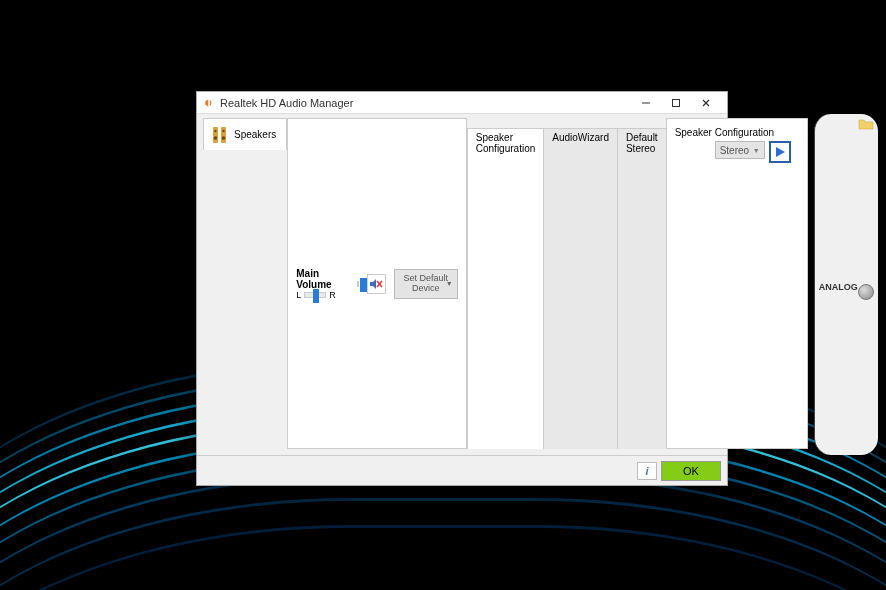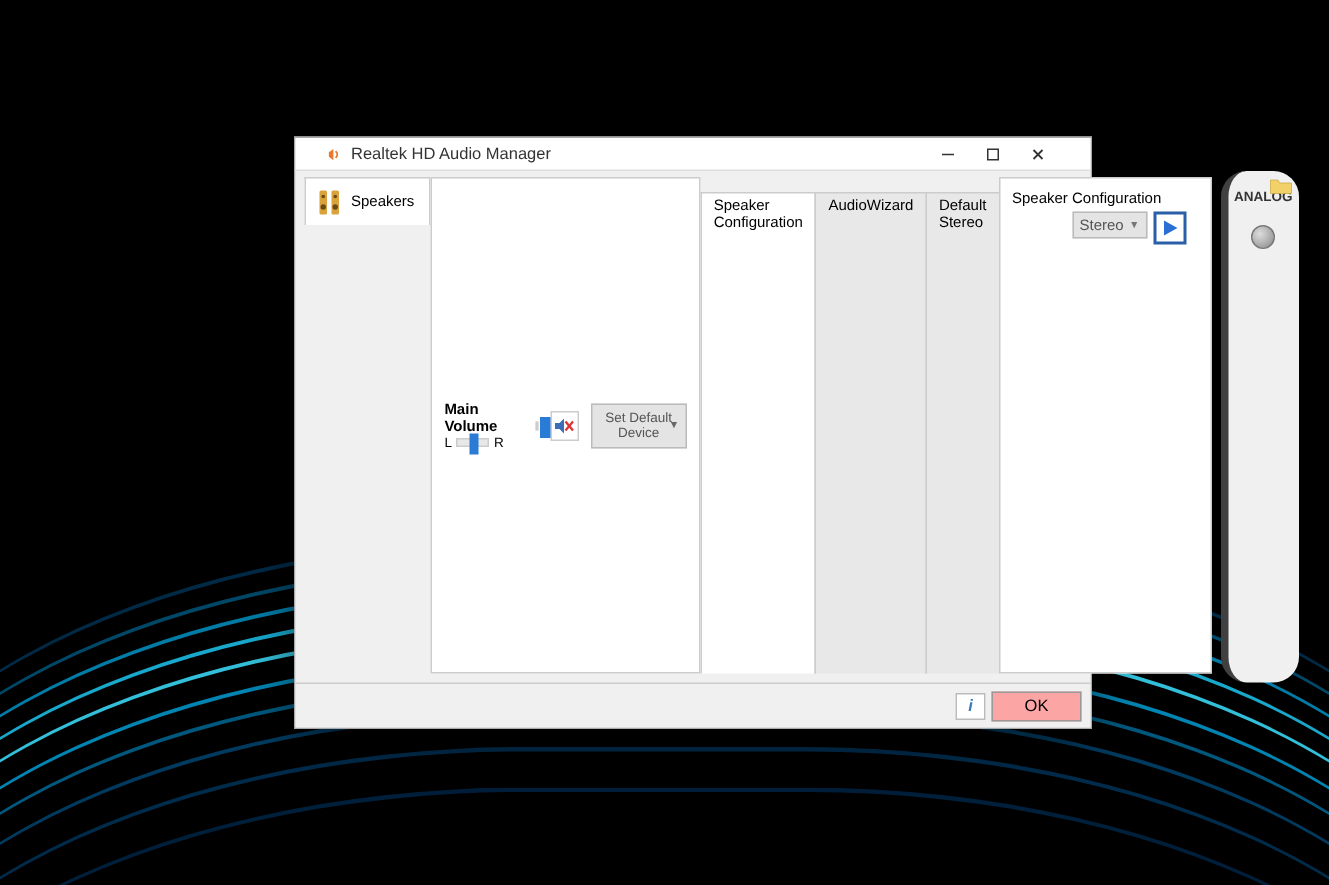--- a/index.html
+++ b/index.html
@@ -28,21 +28,21 @@
   width: 532px; height: 395px;
   background: #f0f0f0;
   border: 1px solid #aaa;
   box-shadow: 0 8px 30px rgba(0,0,0,0.5);
   display: flex; flex-direction: column;
 }
 .titlebar {
   height: 22px;
   background: #fff;
   display: flex; align-items: center;
-  padding: 0 20px;
+  padding: 0 6px;
   border-bottom: 1px solid #ddd;
 }
 .titlebar .app-icon { width: 12px; height: 12px; margin-right: 5px; }
 .titlebar .title { flex: 1; font-size: 11px; color: #333; }
 .titlebar .win-btn {
   width: 30px; height: 20px;
   display: flex; align-items: center; justify-content: center;
   color: #333; font-size: 10px;
 }
 .content {
@@ -140,23 +140,23 @@
 }
 .room-view {
   flex: 1;
   background: linear-gradient(to bottom, #fbfbff 0%, #e2e0f5 60%, #d5d2ef 100%);
   position: relative;
   overflow: hidden;
 }
 .side-col {
   width: 70px;
   background: #f0f0f0;
-  border-left: 5px solid #404040;
+  border-left: 1px solid #404040;
   padding: 8px 4px;
-  display: flex; flex-direction: column; align-items: center;
+  display: flex; flex-direction: row; align-items: center;
   position: relative;
   border-radius: 17px;
 }
 .folder-icon {
   position: absolute; top: 4px; right: 4px;
   width: 16px; height: 12px;
 }
 .analog-label { font-size: 9px; font-weight: bold; color: #333; margin-top: 4px; }
 .jack {
   width: 16px; height: 16px; border-radius: 50%;
@@ -171,21 +171,21 @@
   padding: 0 6px; gap: 4px;
 }
 .info-btn {
   width: 20px; height: 18px;
   border: 1px solid #bbb; background: #fff;
   display: flex; align-items: center; justify-content: center;
   font-style: italic; font-weight: bold; color: #3a7abf; font-size: 11px;
 }
 .ok-btn {
   width: 60px; height: 20px;
-  border: 1px solid #999; background: #fca5a5;
+  border: 1px solid #999; background: #84cc16;
   font-size: 11px;
   display: flex; align-items: center; justify-content: center;
 }
 </style>
 </head>
 <body>
 
 <div class="wallpaper">
   <div class="wave" style="top:360px; border-top-color:rgba(0,120,200,0.35);"></div>
   <div class="wave" style="top:375px; border-top-color:rgba(0,160,230,0.45);"></div>

